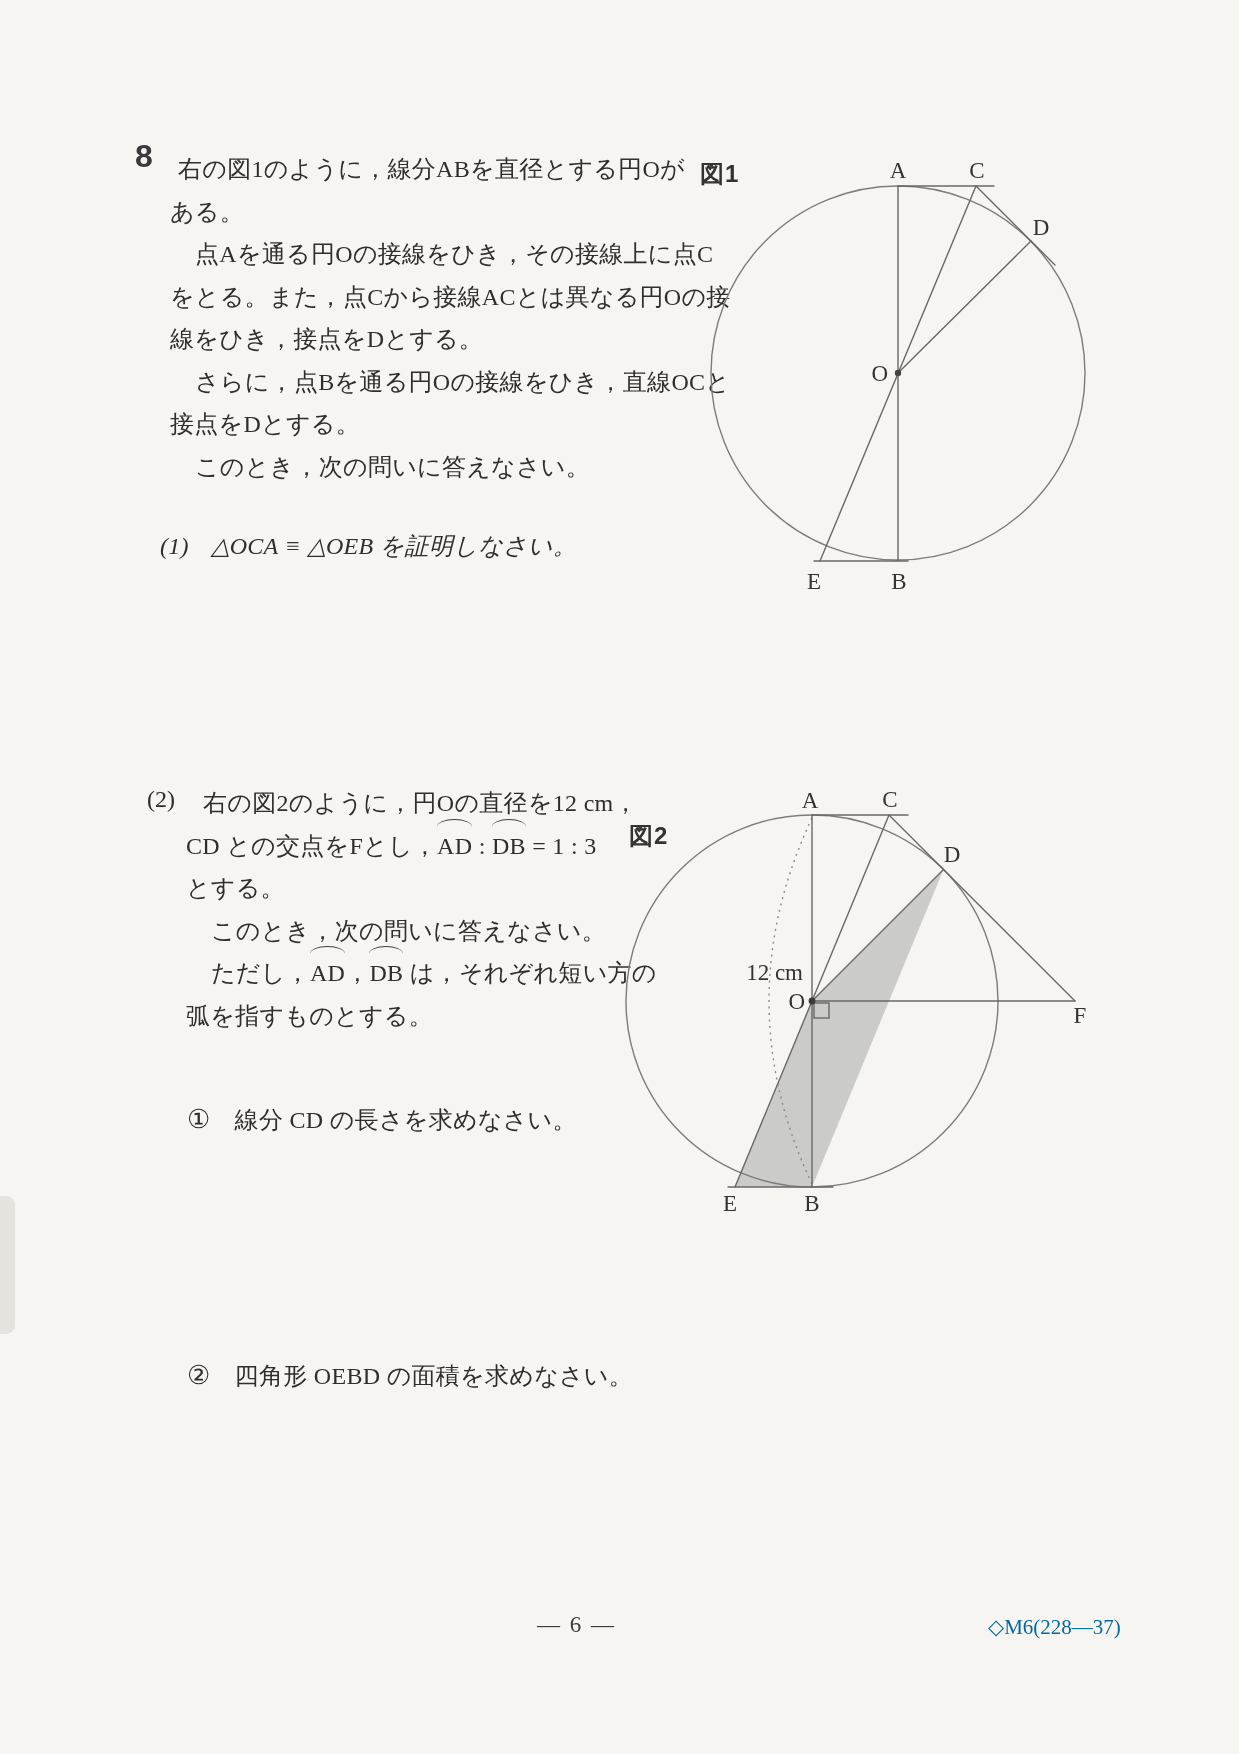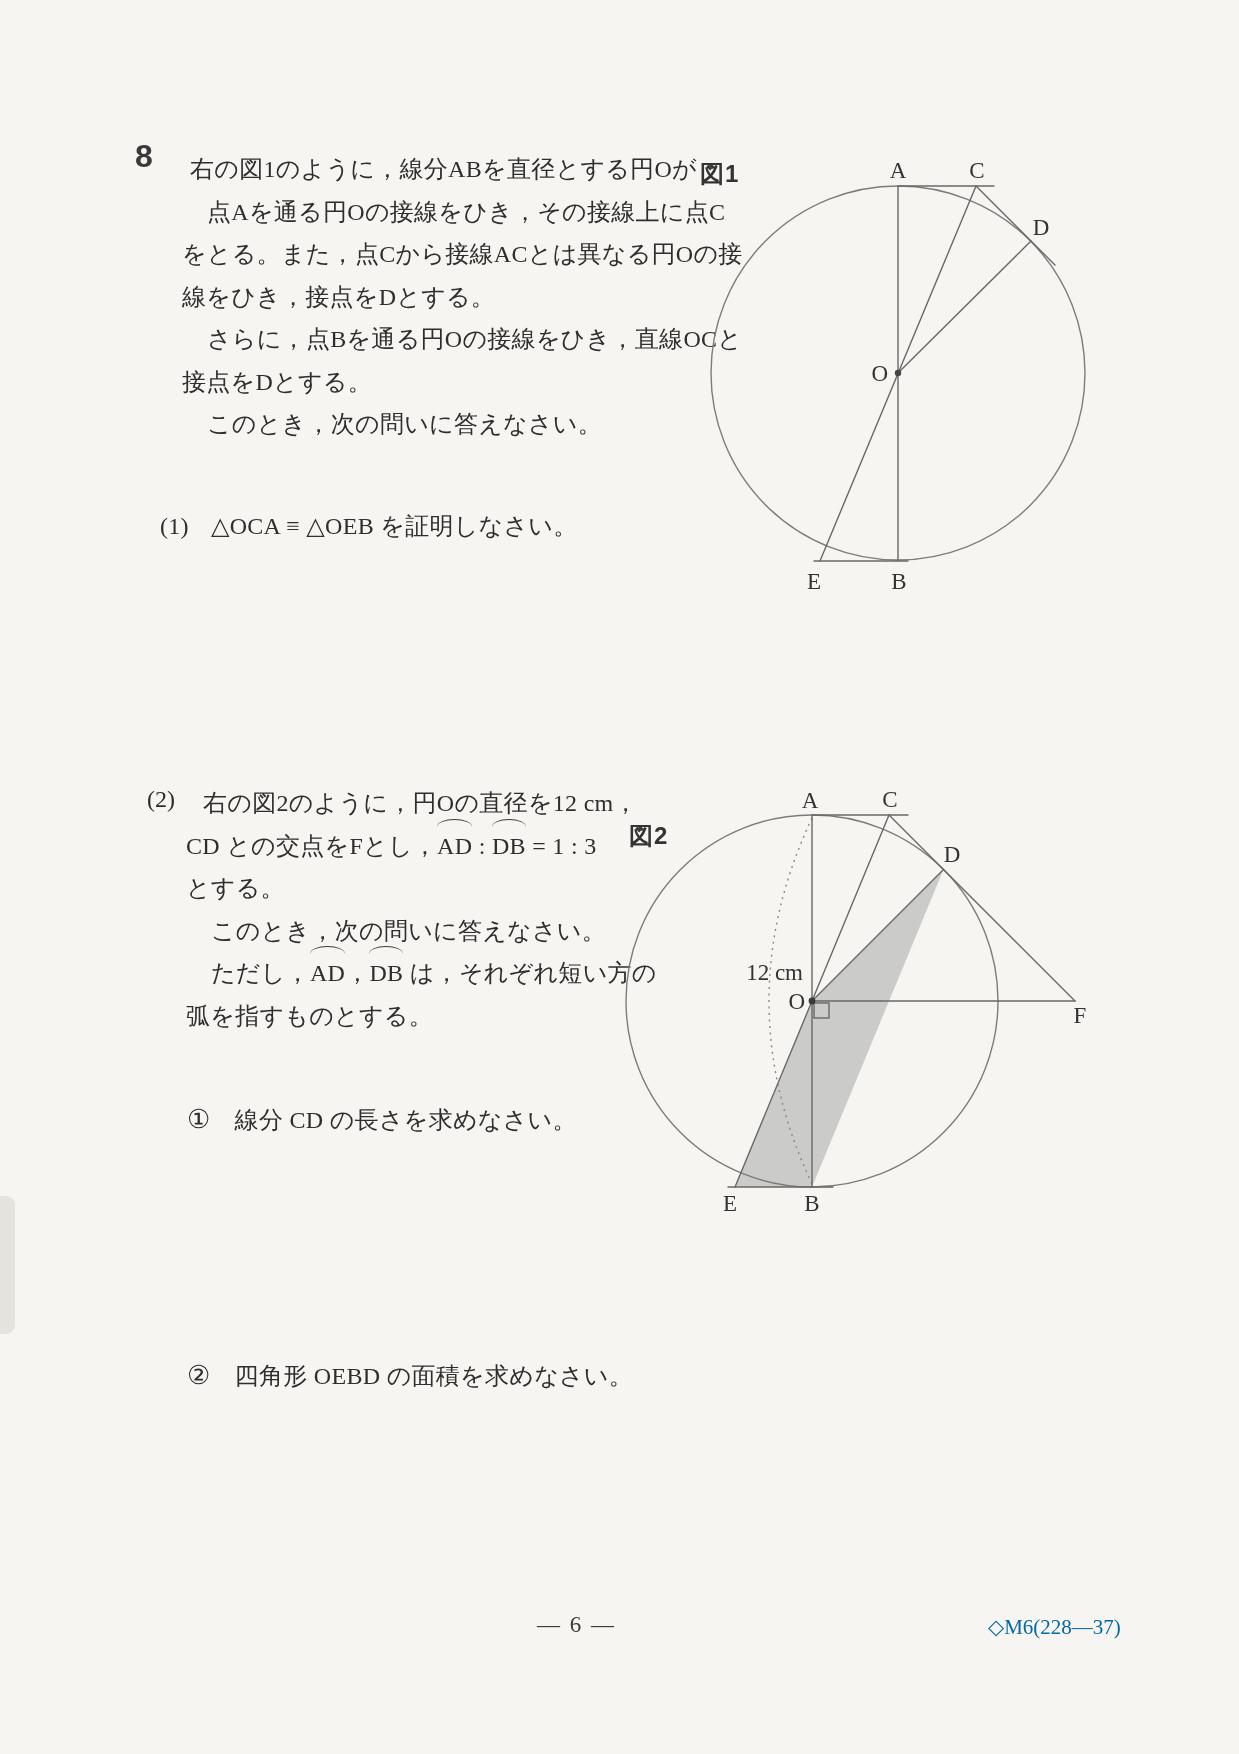--- a/index.html
+++ b/index.html
@@ -1,20 +1,20 @@
 <!DOCTYPE html>
 <html><head>
 <meta charset="utf-8">
 <style>
   html,body{margin:0;padding:0;background:#e7e6e2;}
   .page{position:relative;width:1239px;height:1754px;margin:0 auto;background:#f6f5f2;
         font-family:"Liberation Serif",serif;color:#2e2e2e;overflow:hidden;}
   .pnum{position:absolute;left:135px;top:138px;font-size:32px;font-weight:bold;
         font-family:"Liberation Sans",sans-serif;color:#3a3a3a;}
-  .stmt{position:absolute;left:170px;top:148px;width:505px;margin-left:12px;}
+  .stmt{position:absolute;left:170px;top:148px;width:505px;}
   .stmt2{position:absolute;left:186px;top:782px;width:480px;}
   .ln{font-size:24px;line-height:42.5px;height:42.5px;white-space:nowrap;letter-spacing:.3px;}
   .pl8{padding-left:8px;}
   .pl17{padding-left:17px;}
   .ind{padding-left:25px;}
   .qmark{position:absolute;font-size:24px;white-space:nowrap;}
   .qrow{position:absolute;font-size:24px;white-space:nowrap;letter-spacing:.3px;}
   .qrow .gap{display:inline-block;width:22px;}
   .subrow{position:absolute;font-size:24px;white-space:nowrap;letter-spacing:.3px;}
   .subrow .circ{font-size:26px;}
@@ -35,29 +35,30 @@
 </style>
 </head>
 <body>
 
 <div class="page">
 
   <div class="pnum">8</div>
 
   <div class="stmt">
     <div class="ln pl8">右の図1のように，線分ABを直径とする円Oが</div>
+    <div class="ln">ある。</div>
     <div class="ln ind">点Aを通る円Oの接線をひき，その接線上に点C</div>
     <div class="ln">をとる。また，点Cから接線ACとは異なる円Oの接</div>
     <div class="ln">線をひき，接点をDとする。</div>
     <div class="ln ind">さらに，点Bを通る円Oの接線をひき，直線OCと</div>
     <div class="ln">接点をDとする。</div>
     <div class="ln ind">このとき，次の問いに答えなさい。</div>
   </div>
 
-  <div class="qrow" style="left:160px;top:510px;">
+  <div class="qrow" style="left:160px;top:530px;font-style:italic;">
     <span>(1)</span><span class="gap"></span><span>△OCA ≡ △OEB を証明しなさい。</span>
   </div>
 
   <div class="figlabel" style="left:700px;top:150px;margin-top:8px;">図1</div>
   <svg class="figsvg" style="left:620px;top:140px;" width="475" height="475" viewBox="0 0 475 475">
 
     <circle class="circ-outline" cx="278" cy="233" r="187"></circle>
 
     <line class="geoline" x1="278" y1="46" x2="278" y2="420"></line>
 

